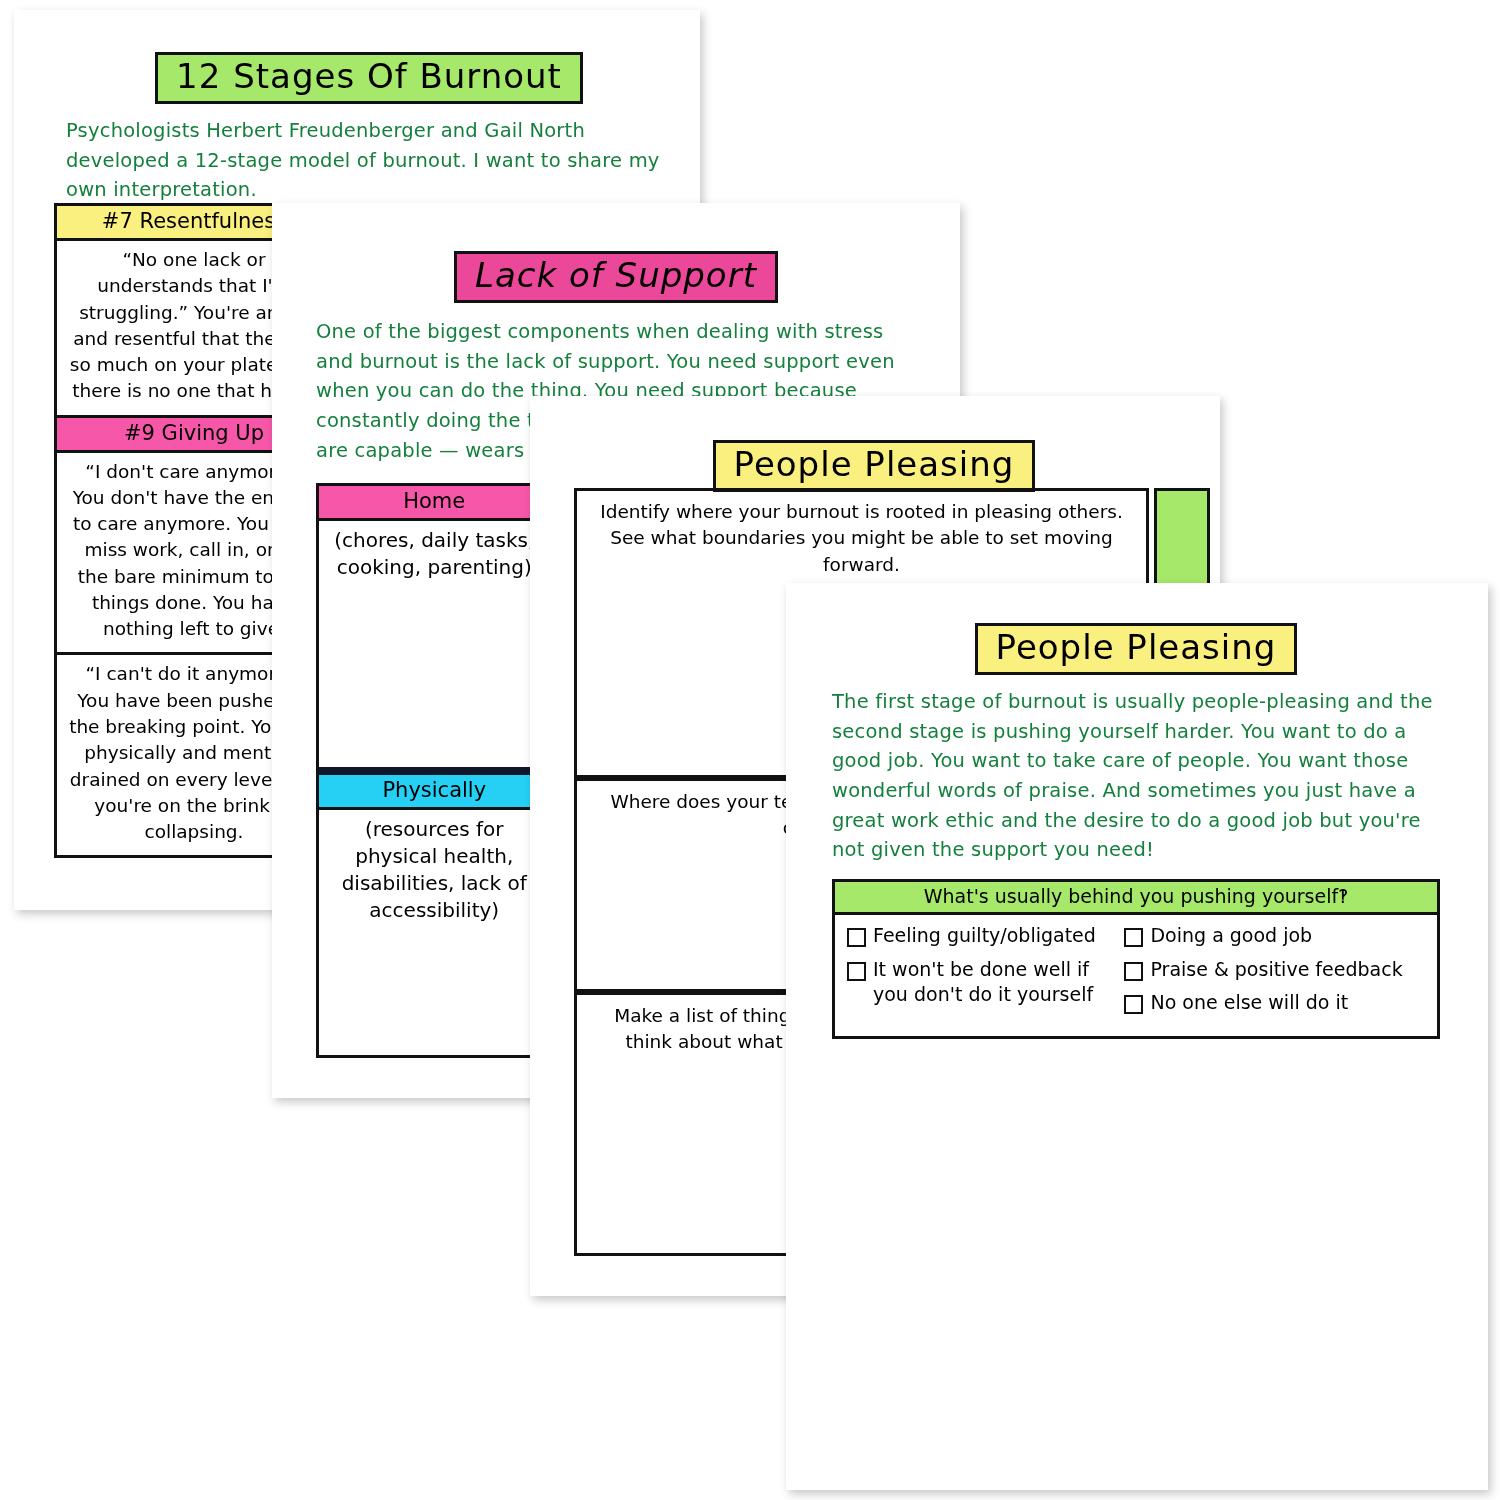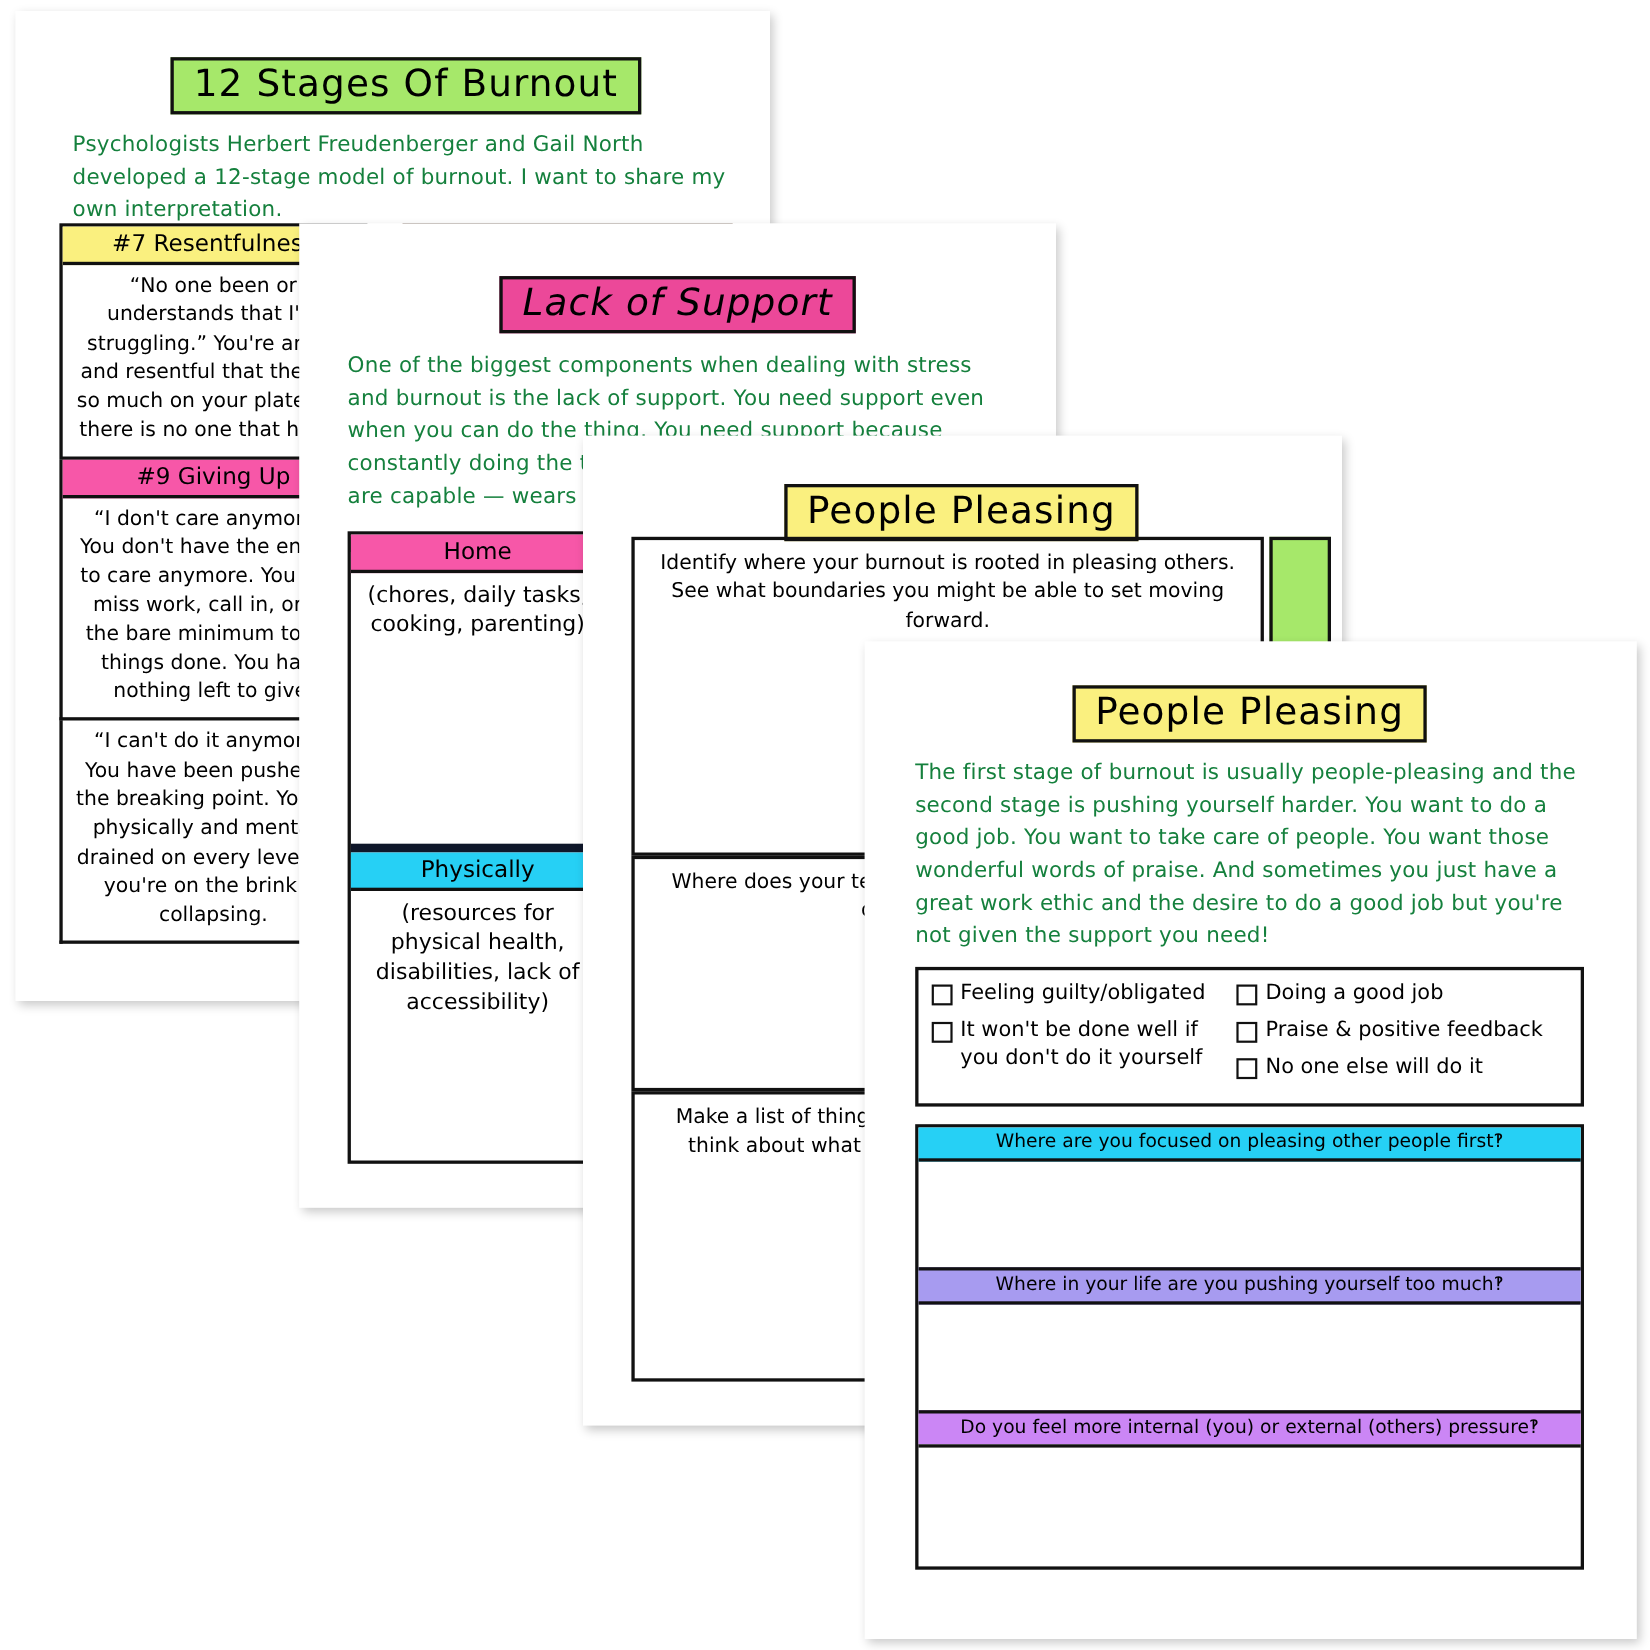--- a/index.html
+++ b/index.html
@@ -126,21 +126,21 @@
       <div class="body-text" style="margin-top:12px;">Psychologists Herbert Freudenberger and Gail North developed a 12-stage model of burnout. I want to share my own interpretation.</div>
     </div>
 
     <div style="position:absolute;left:352px;top:193px;width:300px;height:26px;background:#ef8a55;border:3px solid #111;box-sizing:border-box;"></div>
 
     <div style="position:absolute;left:40px;top:193px;width:280px;">
 
       <div class="stage-card first">
         <div class="stage-head" style="background:#faf07f;">#7 Resentfulness</div>
         <div class="stage-body">
-          <div>“No one been or</div>
+          <div>“No one lack or</div>
           <div>understands that I'm struggling.” You're angry and resentful that there is so much on your plate and there is no one that helps.</div>
         </div>
       </div>
 
       <div class="stage-card">
         <div class="stage-head" style="background:#f757a8;">#9 Giving Up</div>
         <div class="stage-body">
           <div>“I don't care anymore.”</div>
           <div>You don't have the energy to care anymore. You may miss work, call in, or do the bare minimum to get things done. You have nothing left to give.</div>
         </div>
@@ -214,20 +214,21 @@
   <div class="sheet" id="sheet4">
     <div style="position:absolute;left:46px;top:40px;width:608px;">
 
       <div style="text-align:center;">
         <div class="title-band yellow-band">People Pleasing</div>
       </div>
 
       <div class="body-text" style="margin-top:12px;">The first stage of burnout is usually people-pleasing and the second stage is pushing yourself harder. You want to do a good job. You want to take care of people. You want those wonderful words of praise. And sometimes you just have a great work ethic and the desire to do a good job but you're not given the support you need!</div>
 
       <div class="cb-group">
+        <div class="cb-head">What's usually behind you pushing yourself‽</div>
         <div class="cb-grid">
           <div class="cb-colm">
             <div class="cb-item">
               <div class="cb-box"></div>
               <span>Feeling guilty/obligated</span>
             </div>
             <div class="cb-item">
               <div class="cb-box"></div>
               <span>It won't be done well if you don't do it yourself</span>
             </div>
@@ -242,27 +243,17 @@
               <span>Praise &amp; positive feedback</span>
             </div>
             <div class="cb-item">
               <div class="cb-box"></div>
               <span>No one else will do it</span>
             </div>
           </div>
         </div>
       </div>
 
-      <div class="qgroup">
-        <div class="qbar cyan">Where are you focused on pleasing other people first‽</div>
-        <div class="qspace"></div>
-
-        <div class="qbar periwinkle" style="border-top:3px solid #111;">Where in your life are you pushing yourself too much‽</div>
-        <div class="qspace"></div>
-
-        <div class="qbar violet" style="border-top:3px solid #111;border-bottom:none;">Do you feel more internal (you) or external (others) pressure‽</div>
-        <div class="qspace" style="height:108px;border-top:3px solid #111;"></div>
-      </div>
 
     </div>
   </div>
 
 </div>
 
 </body></html>

